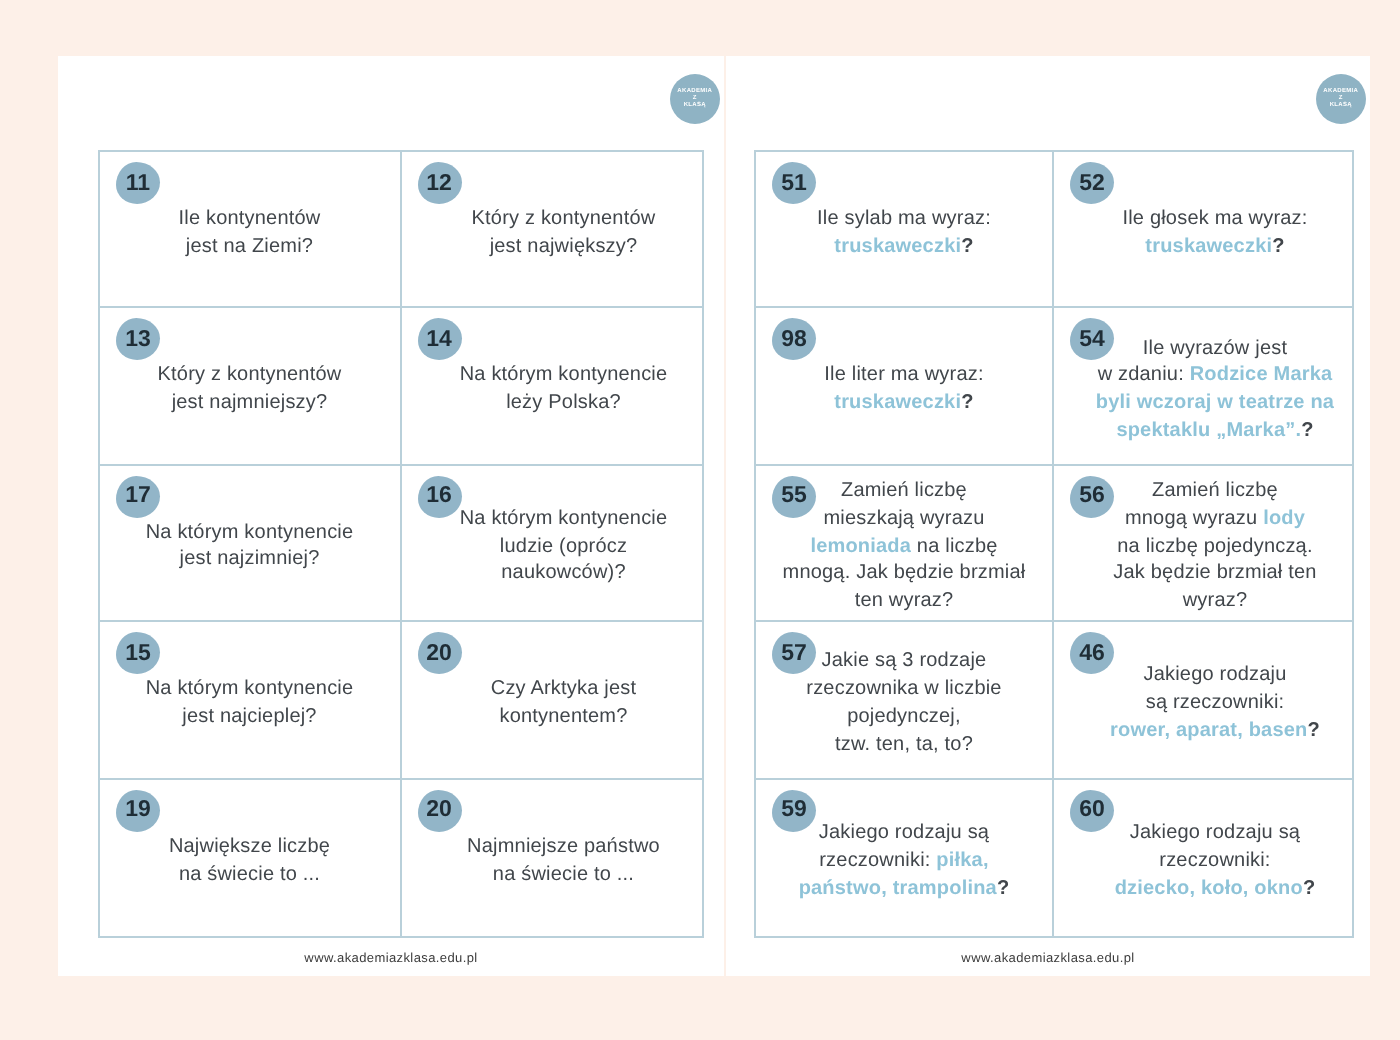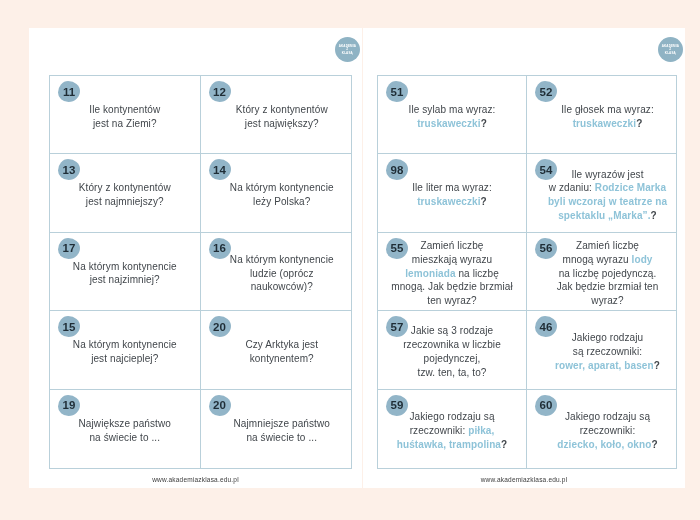--- a/index.html
+++ b/index.html
@@ -130,21 +130,21 @@
       <div class="card">
         <span class="badge">20</span>
         <div class="card-text">
           <div class="line"><span class="seg">Czy Arktyka jest</span></div>
           <div class="line"><span class="seg">kontynentem?</span></div>
         </div>
       </div>
       <div class="card">
         <span class="badge">19</span>
         <div class="card-text">
-          <div class="line"><span class="seg">Największe państwo</span></div>
+          <div class="line"><span class="seg">Największe liczbę</span></div>
           <div class="line"><span class="seg">na świecie to ...</span></div>
         </div>
       </div>
       <div class="card">
         <span class="badge">20</span>
         <div class="card-text">
           <div class="line"><span class="seg">Najmniejsze państwo</span></div>
           <div class="line"><span class="seg">na świecie to ...</span></div>
         </div>
       </div>
@@ -226,21 +226,21 @@
           <div class="line"><span class="seg">Jakiego rodzaju</span></div>
           <div class="line"><span class="seg">są rzeczowniki:</span></div>
           <div class="line"><span class="seg teal">rower, aparat, basen</span><span class="seg bold">?</span></div>
         </div>
       </div>
       <div class="card">
         <span class="badge">59</span>
         <div class="card-text">
           <div class="line"><span class="seg">Jakiego rodzaju są</span></div>
           <div class="line"><span class="seg">rzeczowniki: </span><span class="seg teal">piłka,</span></div>
-          <div class="line"><span class="seg teal">huśtawka, trampolina</span><span class="seg bold">?</span></div>
+          <div class="line"><span class="seg teal">państwo, trampolina</span><span class="seg bold">?</span></div>
         </div>
       </div>
       <div class="card">
         <span class="badge">60</span>
         <div class="card-text">
           <div class="line"><span class="seg">Jakiego rodzaju są</span></div>
           <div class="line"><span class="seg">rzeczowniki:</span></div>
           <div class="line"><span class="seg teal">dziecko, koło, okno</span><span class="seg bold">?</span></div>
         </div>
       </div>

